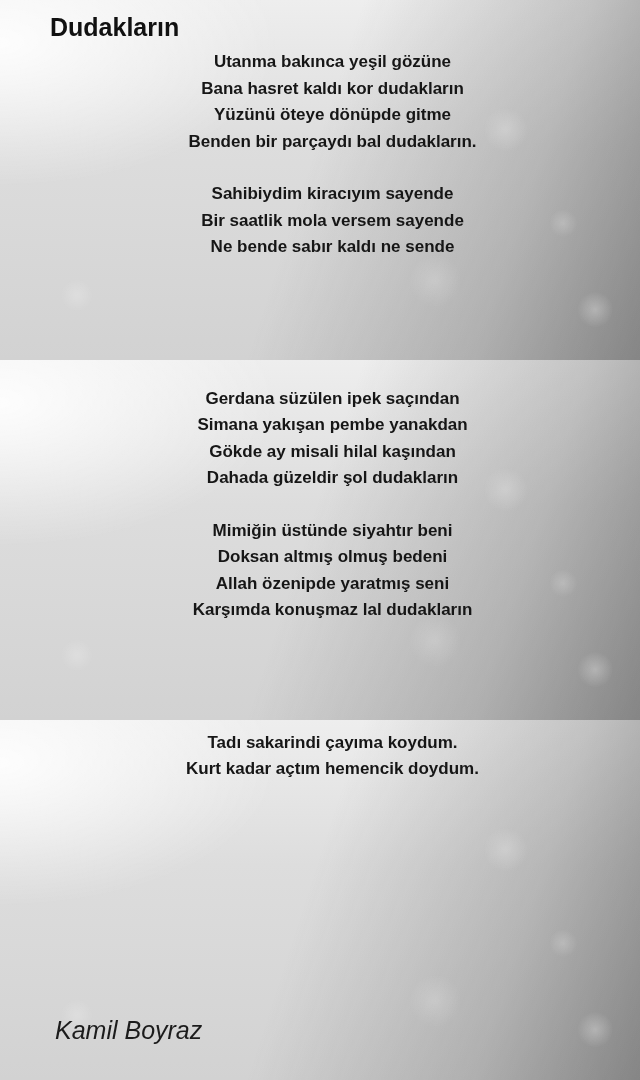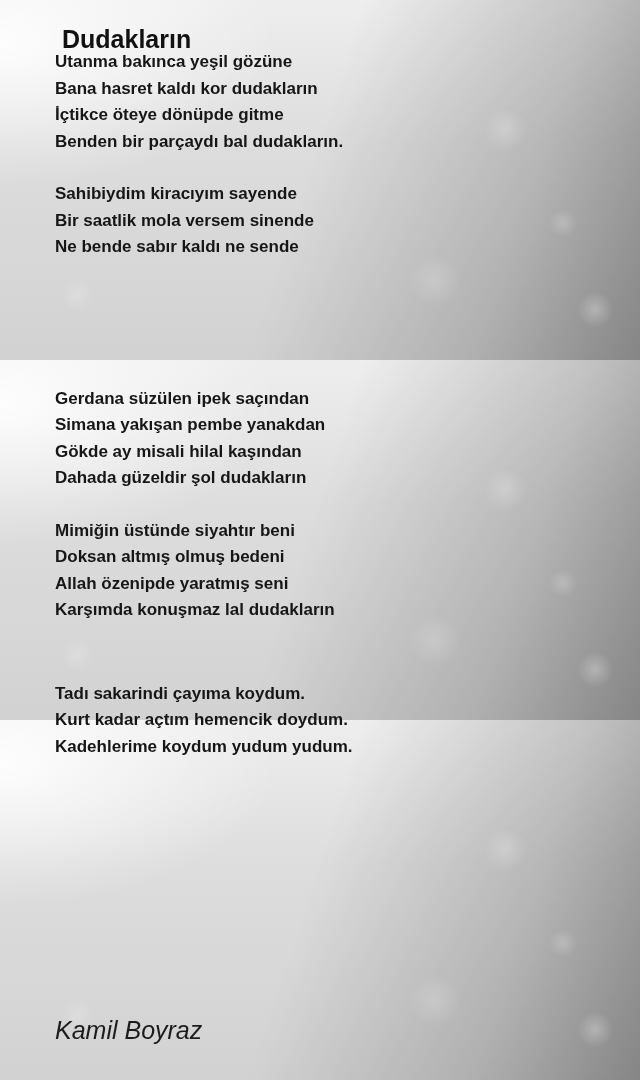--- a/index.html
+++ b/index.html
@@ -27,44 +27,45 @@
       radial-gradient(ellipse 60% 55% at 0% 12%, rgba(255,255,255,0.92), rgba(255,255,255,0) 72%),
       linear-gradient(108deg, rgba(255,255,255,0) 48%, rgba(95,95,95,0.30) 78%, rgba(70,70,70,0.55) 100%),
       linear-gradient(to bottom, #eeeeee 0%, #dddddd 40%, #d2d2d2 100%);
     background-size: 640px 360px;
     background-repeat: repeat;
   }
   .title {
     position: absolute;
     top: 12px;
     left: 50px;
-    margin: 12px;
+    margin: 0;
     font-size: 25px;
     line-height: 30px;
     font-weight: bold;
     color: #111111;
   }
   .poem-body {
     position: absolute;
     top: 49px;
     left: 55px;
     right: 30px;
   }
   .stanza {
     margin: 0 0 26px 0;
   }
   
   .stanza:nth-of-type(2) { margin-bottom: 125px; }
-  .stanza:nth-of-type(4) { margin-bottom: 57px; }
+  .stanza:nth-of-type(4) { margin-bottom: 106px; }
   .poem-line {
     font-size: 17px;
     line-height: 26.5px;
     font-weight: bold;
     color: #161616;
     white-space: nowrap;
+    text-align: center;
   }
   .author {
     position: absolute;
     top: 1018px;
     left: 55px;
     font-size: 25px;
     line-height: 24px;
     font-style: italic;
     font-weight: normal;
     color: #1c1c1c;
@@ -73,41 +74,40 @@
 </head>
 <body>
 
 <div class="page">
   <h1 class="title">Dudakların</h1>
 
   <div class="poem-body" id="poem-body">
       <div class="stanza">
         <div class="poem-line">Utanma bakınca yeşil gözüne</div>
         <div class="poem-line">Bana hasret kaldı kor dudakların</div>
-        <div class="poem-line">İçtikce öteye dönüpde gitme</div>
+        <div class="poem-line">Yüzünü öteye dönüpde gitme</div>
         <div class="poem-line">Benden bir parçaydı bal dudakların.</div>
       </div>
       <div class="stanza">
         <div class="poem-line">Sahibiydim kiracıyım sayende</div>
-        <div class="poem-line">Bir saatlik mola versem sinende</div>
+        <div class="poem-line">Bir saatlik mola versem sayende</div>
         <div class="poem-line">Ne bende sabır kaldı ne sende</div>
       </div>
       <div class="stanza">
         <div class="poem-line">Gerdana süzülen ipek saçından</div>
         <div class="poem-line">Simana yakışan pembe yanakdan</div>
         <div class="poem-line">Gökde ay misali hilal kaşından</div>
         <div class="poem-line">Dahada güzeldir şol dudakların</div>
       </div>
       <div class="stanza">
         <div class="poem-line">Mimiğin üstünde siyahtır beni</div>
         <div class="poem-line">Doksan altmış olmuş bedeni</div>
         <div class="poem-line">Allah özenipde yaratmış seni</div>
         <div class="poem-line">Karşımda konuşmaz lal dudakların</div>
       </div>
       <div class="stanza">
         <div class="poem-line">Tadı sakarindi çayıma koydum.</div>
         <div class="poem-line">Kurt kadar açtım hemencik doydum.</div>
-        <div class="poem-line">Kadehlerime koydum yudum yudum.</div>
       </div>
     </div>
 
   <div class="author">Kamil Boyraz</div>
 </div>
 
 </body></html>

